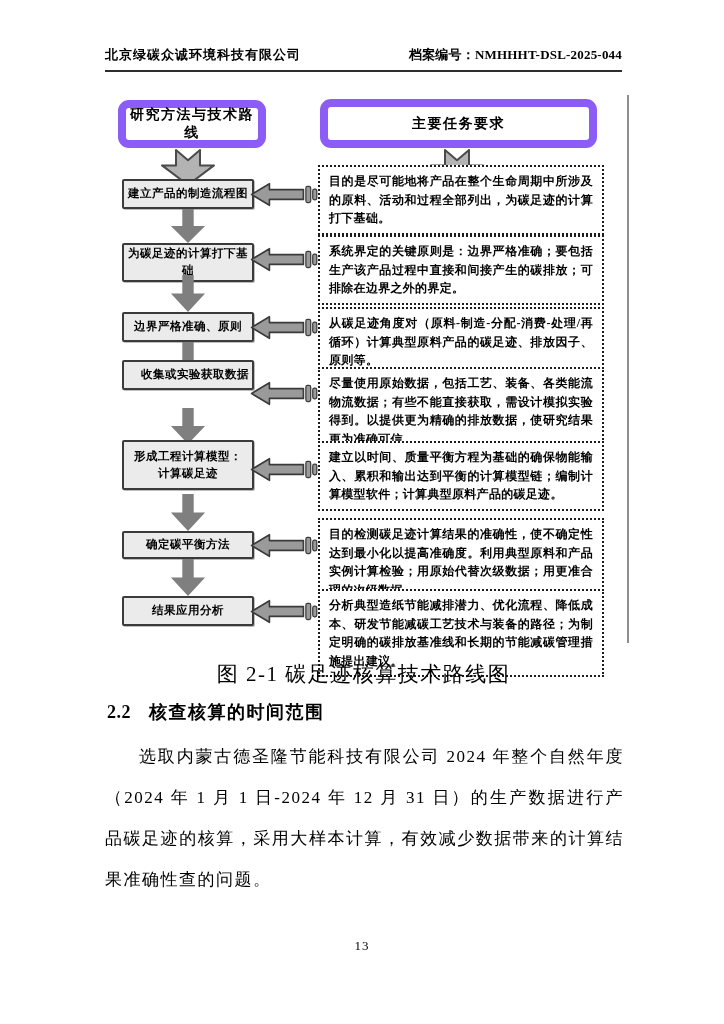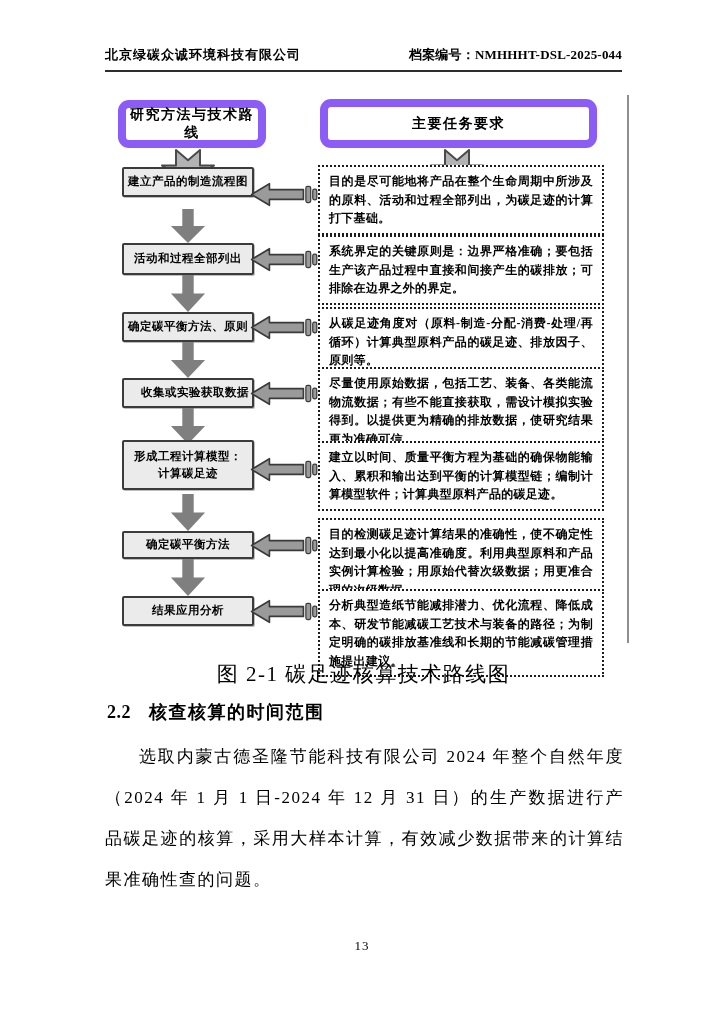--- a/index.html
+++ b/index.html
@@ -99,48 +99,48 @@
 
   <svg class="hollow-arrow" style="left:160px;top:149px;">
       <use href="#sym-arrow-down-hollow"></use>
     </svg>
   <svg class="hollow-arrow" style="left:429px;top:149px;">
       <use href="#sym-arrow-down-hollow"></use>
     </svg>
 
   <div class="scan-line"></div>
 
-  <div class="step-box" style="top:167px;min-height:30px;">建立产品的制造流程图</div>
+  <div class="step-box" style="top:179px;min-height:30px;">建立产品的制造流程图</div>
   <svg class="left-arrow" style="top:181px;">
       <use href="#sym-arrow-left"></use>
     </svg>
   <div class="detail-box" style="top:165px;min-height:48px;">目的是尽可能地将产品在整个生命周期中所涉及的原料、活动和过程全部列出，为碳足迹的计算打下基础。</div>
   <svg class="down-arrow" style="top:209px;height:34px;">
       <use href="#sym-arrow-down-solid"></use>
     </svg>
 
-  <div class="step-box" style="top:243px;min-height:32px;">活动和过程全部列出</div>
+  <div class="step-box" style="top:243px;min-height:32px;">为碳足迹的计算打下基础</div>
   <svg class="left-arrow" style="top:246px;">
       <use href="#sym-arrow-left"></use>
     </svg>
   <div class="detail-box" style="top:235px;min-height:52px;">系统界定的关键原则是：边界严格准确；要包括生产该产品过程中直接和间接产生的碳排放；可排除在边界之外的界定。</div>
   <svg class="down-arrow" style="top:275px;height:37px;">
       <use href="#sym-arrow-down-solid"></use>
     </svg>
 
-  <div class="step-box" style="top:312px;min-height:30px;">确定碳平衡方法、原则</div>
+  <div class="step-box" style="top:312px;min-height:30px;">边界严格准确、原则</div>
   <svg class="left-arrow" style="top:314px;">
       <use href="#sym-arrow-left"></use>
     </svg>
   <div class="detail-box" style="top:307px;min-height:42px;">从碳足迹角度对（原料-制造-分配-消费-处理/再循环）计算典型原料产品的碳足迹、排放因子、原则等。</div>
   <svg class="down-arrow" style="top:342px;height:36px;">
       <use href="#sym-arrow-down-solid"></use>
     </svg>
 
-  <div class="step-box" style="top:378px;min-height:30px;padding-left:14px;">收集或实验获取数据</div>
+  <div class="step-box" style="top:360px;min-height:30px;padding-left:14px;">收集或实验获取数据</div>
   <svg class="left-arrow" style="top:380px;">
       <use href="#sym-arrow-left"></use>
     </svg>
   <div class="detail-box" style="top:367px;min-height:52px;">尽量使用原始数据，包括工艺、装备、各类能流物流数据；有些不能直接获取，需设计模拟实验得到。以提供更为精确的排放数据，使研究结果更为准确可信。</div>
   <svg class="down-arrow" style="top:408px;height:36px;">
       <use href="#sym-arrow-down-solid"></use>
     </svg>
 
   <div class="step-box" style="top:440px;min-height:50px;">形成工程计算模型：
 计算碳足迹</div>

